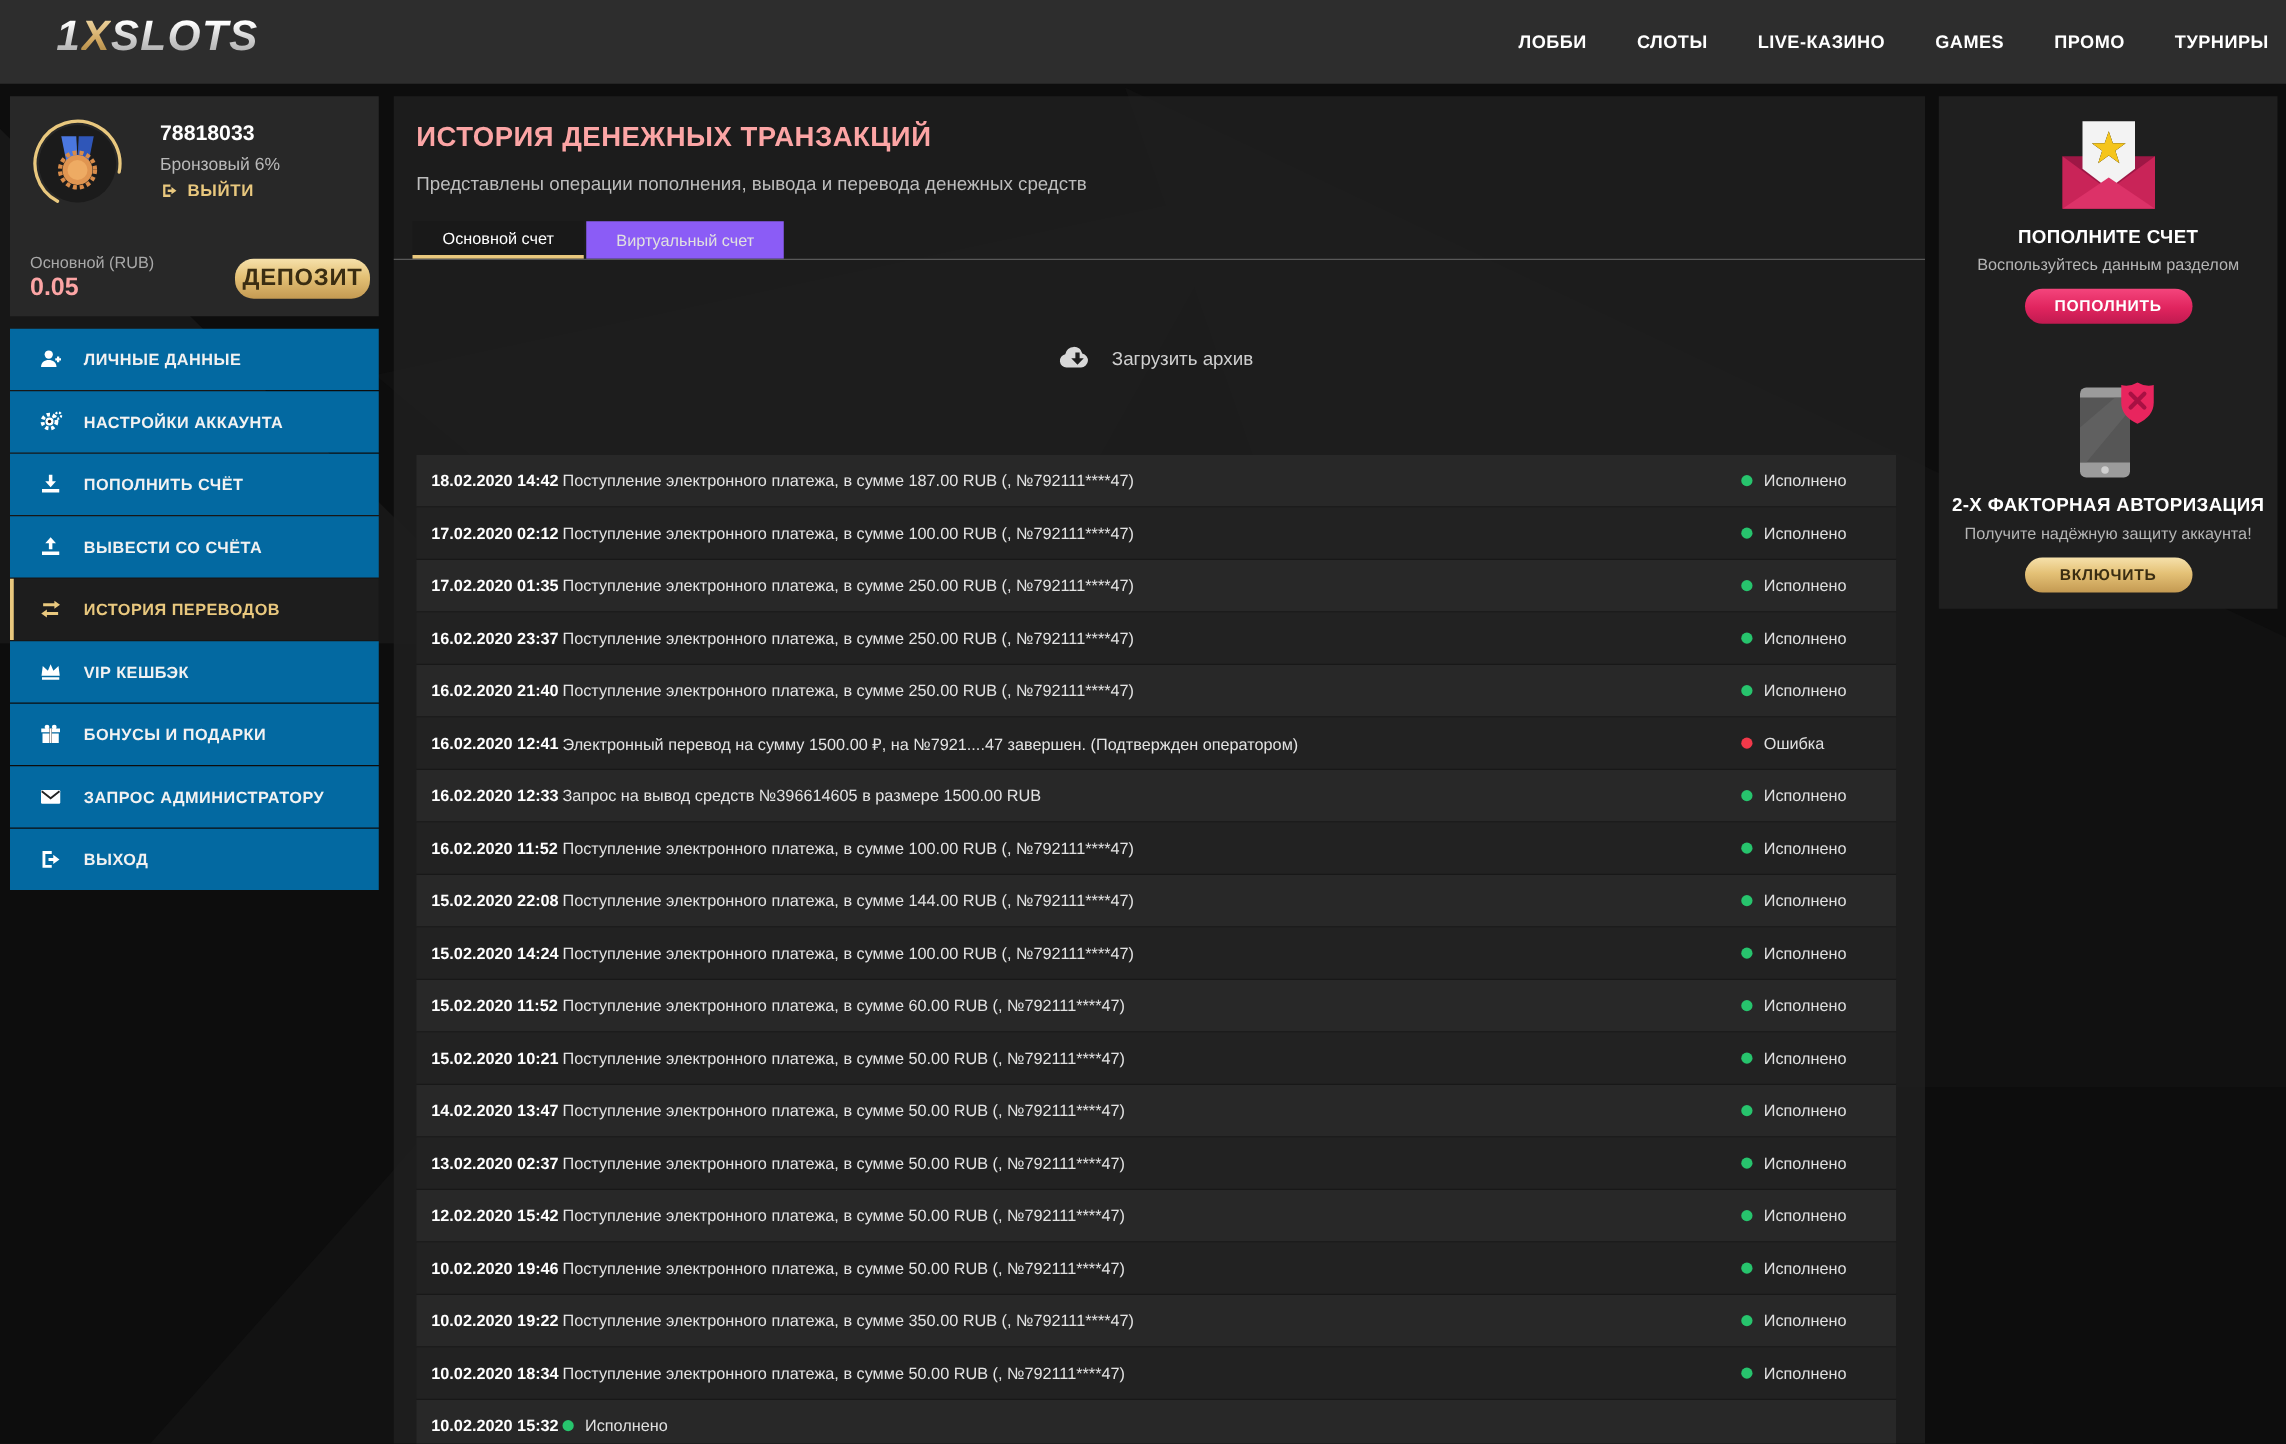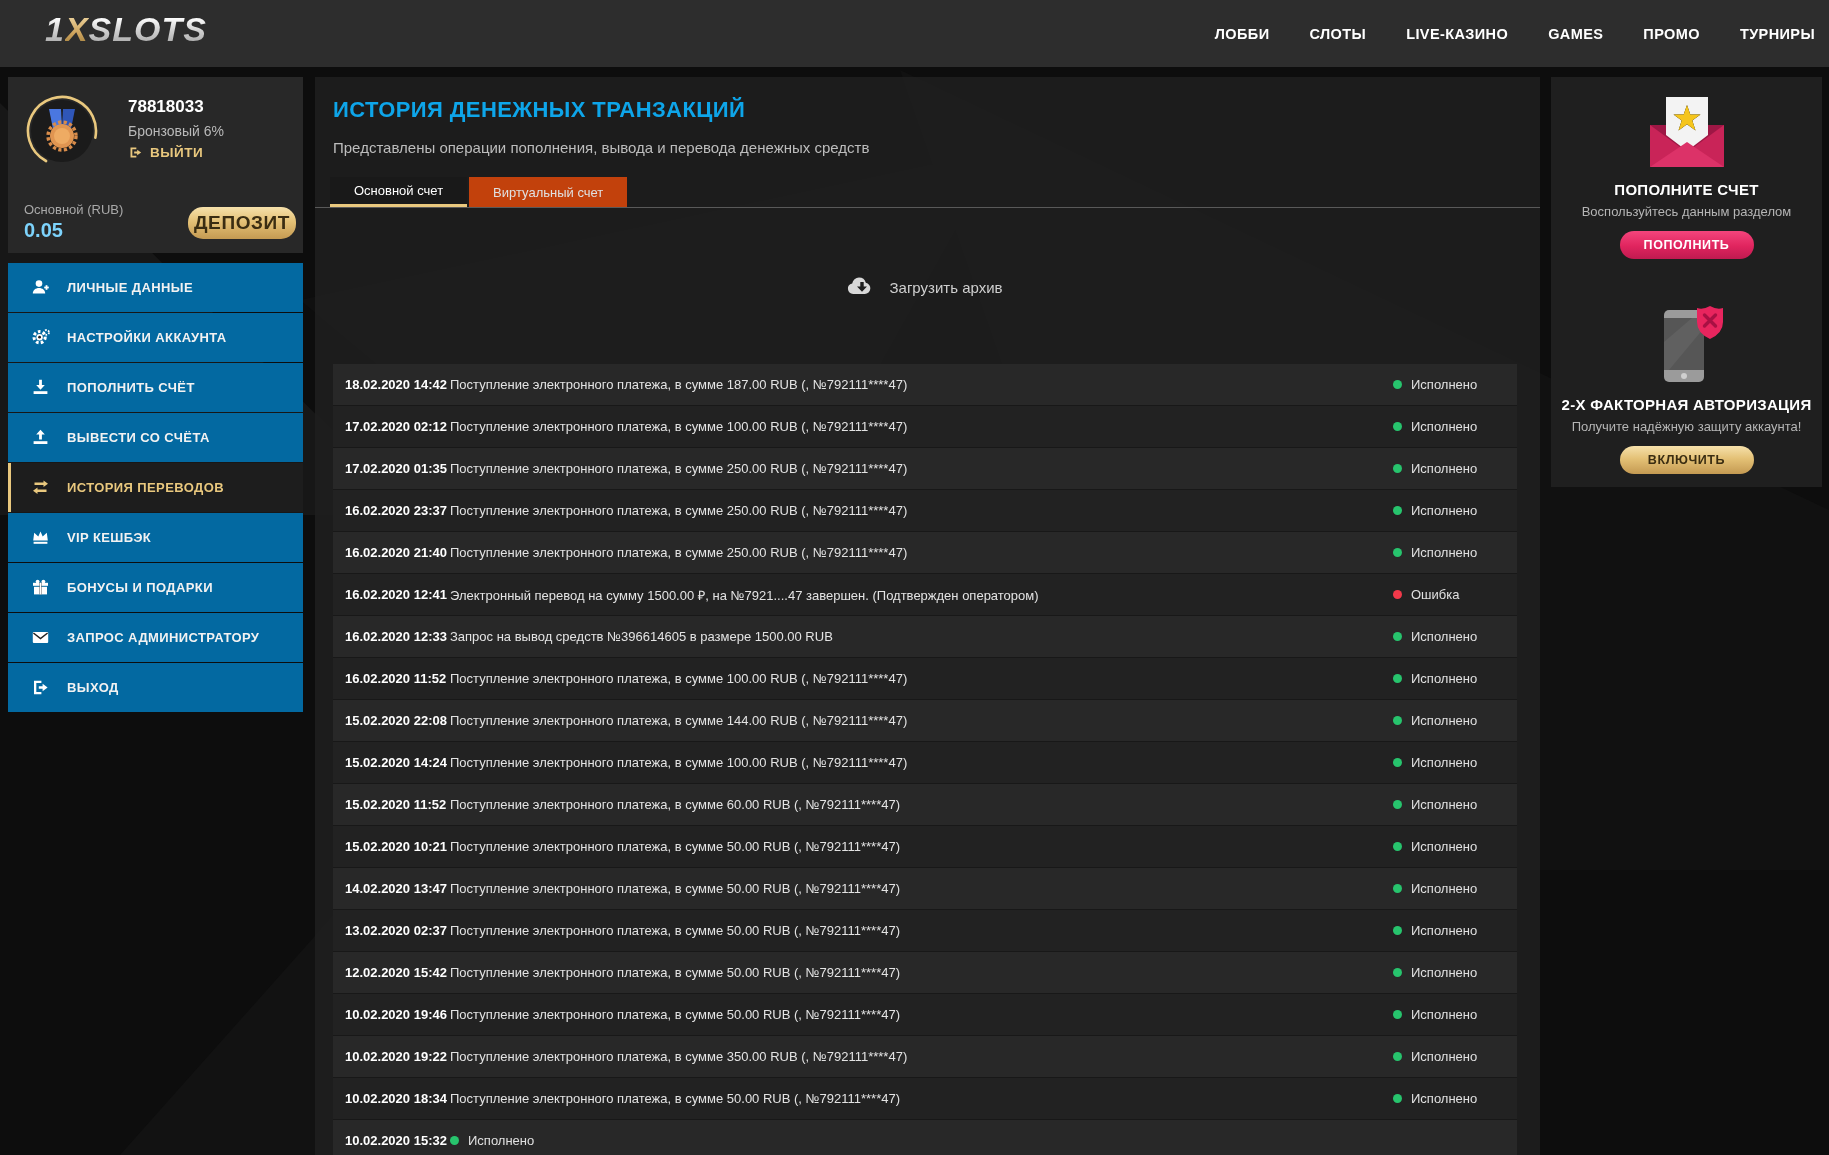--- a/index.html
+++ b/index.html
@@ -32,21 +32,21 @@
   
   .user-card {
     position:absolute; z-index:2; left:8px; top:77px; width:295px; height:176px;
     background:#282828;
   }
   .avatar-wrap { position:absolute; left:18px; top:18px; width:72px; height:72px; }
   .user-id { position:absolute; left:120px; top:20px; font-size:17px; font-weight:bold; color:#fff; }
   .user-level { position:absolute; left:120px; top:46px; font-size:14px; color:#b9b9b9; }
   .logout-link { position:absolute; left:120px; top:68px; display:flex; align-items:center; gap:7px; font-size:13.5px; font-weight:bold; color:#e9c87e; letter-spacing:.5px; cursor:pointer; }
   .acct-label { position:absolute; left:16px; top:125px; font-size:13px; color:#a9a9a9; }
-  .balance { position:absolute; left:16px; top:142px; font-size:20px; font-weight:bold; color:#7dd3fc; }
+  .balance { position:absolute; left:16px; top:142px; font-size:20px; font-weight:bold; color:#fca5a5; }
   .deposit-btn {
     position:absolute; left:180px; top:130px; width:108px; height:32px; border:none; border-radius:15px;
     background:linear-gradient(180deg,#f6e1ab 0%,#e4c176 45%,#c49a52 100%);
     color:#3a2d12; font-size:19px; font-weight:bold; letter-spacing:.6px; cursor:pointer;
     font-family:"Liberation Sans", sans-serif;
     text-align:center;
   }
   .sidebar-menu { position:absolute; z-index:2; left:8px; top:263px; width:295px; }
   .menu-item {
     height:49px; margin-bottom:1px; background:#0369a1; display:flex; align-items:center; gap:17px;
@@ -56,24 +56,24 @@
   .menu-item .menu-icon { width:19px; height:19px; color:#ffffff; display:inline-flex; }
   .menu-item .menu-icon svg { width:100%; height:100%; }
   .menu-item.active { background:#1d1d1d; border-left:3px solid #e9c87e; }
   .menu-item.active .menu-label, .menu-item.active .menu-icon { color:#e9c87e; }
 
   
   .main-panel {
     position:absolute; z-index:2; left:315px; top:77px; width:1225px; height:1078px;
     background:rgba(30,30,30,.93);
   }
-  .main-title { position:absolute; left:18px; top:20px; font-size:22px; font-weight:bold; letter-spacing:.4px; color:#0ea5e9; }
+  .main-title { position:absolute; left:18px; top:20px; font-size:22px; font-weight:bold; letter-spacing:.4px; color:#fca5a5; }
   .main-subtitle { position:absolute; left:18px; top:62px; font-size:15px; color:#bdbdbd; }
   .tabs { position:absolute; left:15px; top:100px; display:flex; gap:2px; }
-  .tab { height:30px; padding:0 24px; display:flex; align-items:center; font-size:13px; color:#e0e0e0; background:#c2410c; cursor:pointer; }
+  .tab { height:30px; padding:0 24px; display:flex; align-items:center; font-size:13px; color:#e0e0e0; background:#8b5cf6; cursor:pointer; }
   .tab.active { background:#191919; border-bottom:3px solid #e9c87e; color:#ffffff; }
   .tabs-divider { position:absolute; left:0; top:130px; width:1225px; border-bottom:1px solid #595959; }
   .archive-row { position:absolute; left:18px; top:190px; width:1184px; height:40px; display:flex; align-items:center; justify-content:center; gap:12px; cursor:pointer; }
   .archive-label { font-size:15px; color:#cfcfcf; }
   .cloud-icon { width:30px; height:22px; color:#d8d8d8; display:inline-flex; }
 
   .transactions { position:absolute; left:18px; top:287px; width:1184px; height:791px; overflow:hidden; }
   .t-row { height:42px; display:flex; align-items:center; padding:0 12px; background:#282828; border-bottom:1px solid #181818; }
   .t-row:nth-child(even) { background:#222222; }
   .t-date { flex:none; width:105px; font-size:13px; font-weight:bold; color:#ffffff; }

